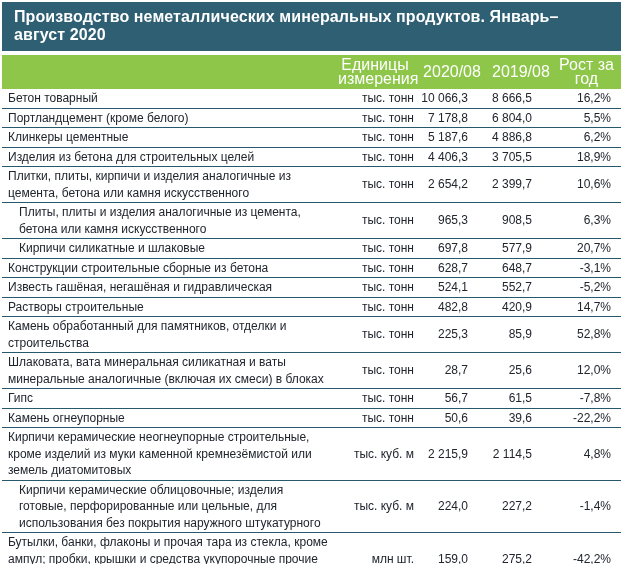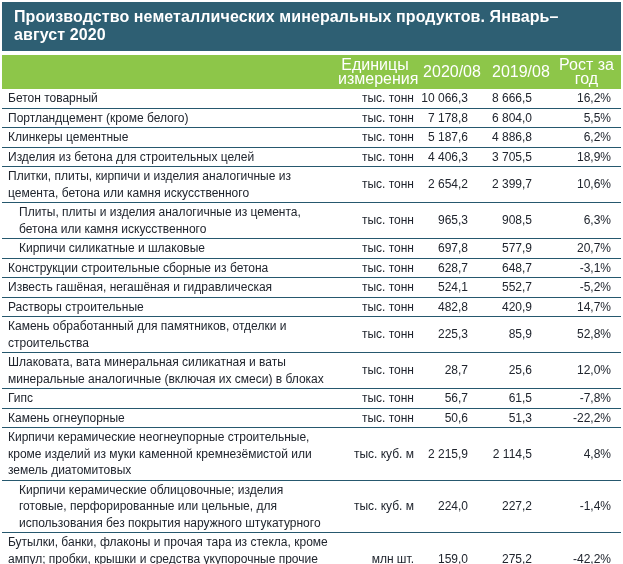--- a/index.html
+++ b/index.html
@@ -162,21 +162,21 @@
           <td class="c-name">Гипс</td>
           <td class="c-unit">тыс. тонн</td>
           <td class="c-v2020">56,7</td>
           <td class="c-v2019">61,5</td>
           <td class="c-growth">-7,8%</td>
         </tr>
         <tr>
           <td class="c-name">Камень огнеупорные</td>
           <td class="c-unit">тыс. тонн</td>
           <td class="c-v2020">50,6</td>
-          <td class="c-v2019">51,3</td>
+          <td class="c-v2019">39,6</td>
           <td class="c-growth">-22,2%</td>
         </tr>
         <tr>
           <td class="c-name">Кирпичи керамические неогнеупорные строительные, кроме изделий из муки каменной кремнезёмистой или земель диатомитовых</td>
           <td class="c-unit">тыс. куб. м</td>
           <td class="c-v2020">2 215,9</td>
           <td class="c-v2019">2 114,5</td>
           <td class="c-growth">4,8%</td>
         </tr>
         <tr>

